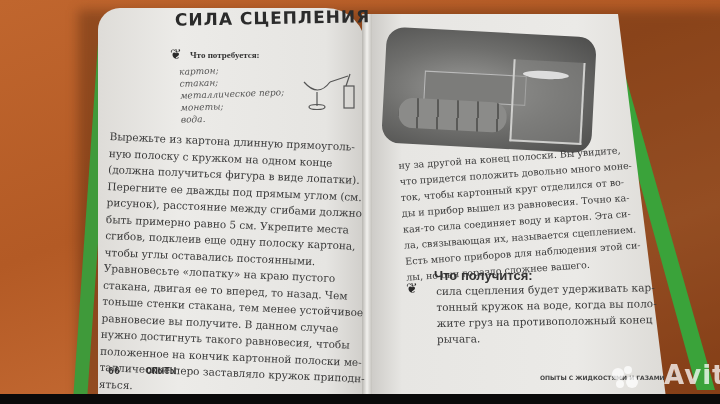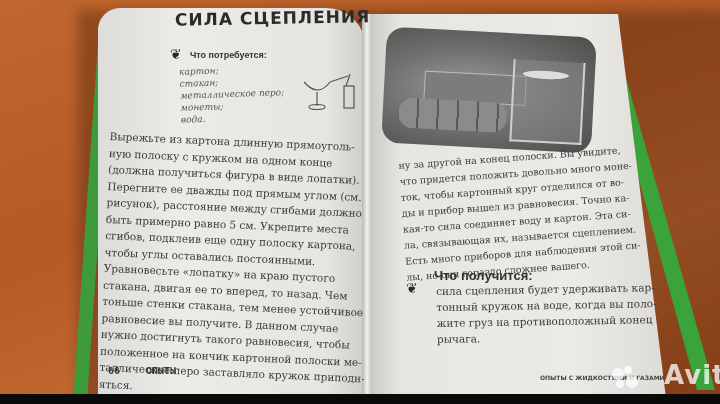--- a/index.html
+++ b/index.html
@@ -9,21 +9,21 @@
   .bottom-bar { position:absolute; left:0; right:0; bottom:0; height:10px; background:#0a0a0a; }
   .book-shadow { position:absolute; left:78px; top:10px; width:660px; height:394px; background:rgba(60,25,5,0.35); filter:blur(6px); }
   .green-edge-left { position:absolute; left:86px; top:30px; width:14px; height:370px; background:#3f9a3a; transform:skewX(-4deg); }
   .green-edge-right { position:absolute; left:595px; top:20px; width:120px; height:370px; background:#3aa33a; clip-path:polygon(0 0, 12% 0, 100% 100%, 85% 100%); }
   .page-left { position:absolute; left:98px; top:8px; width:268px; height:390px; background:linear-gradient(90deg,#dedcd8 0%,#ecebe8 30%,#e6e5e2 85%,#cfcdc9 100%);
                border-radius:22px 40px 0 0; }
   .page-right { position:absolute; left:366px; top:14px; width:300px; height:384px; background:linear-gradient(90deg,#c9c7c3 0%,#e7e6e3 12%,#ebeae7 70%,#dddbd7 100%);
                 border-radius:0 30px 0 0; clip-path:polygon(0 0, 84% 0, 100% 100%, 0 100%); }
   .spine { position:absolute; left:362px; top:14px; width:10px; height:384px; background:linear-gradient(90deg,#b7b5b0,#f2f1ee,#c3c1bc); }
   .title { position:absolute; left:175px; top:8px; font-family:"DejaVu Sans", sans-serif; font-weight:bold; font-size:17px; letter-spacing:1px; color:#2b2b2b; transform:rotate(-1deg); }
-  .needs-label { position:absolute; left:190px; top:50px; font-family:Liberation Sans, sans-serif; font-weight:bold; font-size:9px; color:#333; }
+  .needs-label { position:absolute; left:190px; top:50px; font-family:Liberation Serif, serif; font-weight:bold; font-size:9px; color:#333; }
   .leaf-icon { position:absolute; font-size:14px; color:#2a2a2a; }
   .needs-list { position:absolute; left:180px; top:64px; font-style:italic; font-size:9px; line-height:12px; color:#555; transform:rotate(-2deg); }
   .needs-list div { white-space:nowrap; }
   .cup-illus { position:absolute; left:300px; top:68px; width:60px; height:45px; }
   .para { position:absolute; font-size:10.5px; line-height:16.5px; color:#3a3a3a; white-space:nowrap; }
   .para div { white-space:nowrap; }
   .left-text { left:110px; top:128px; transform:rotate(2.5deg); transform-origin:left top; }
   .footer-left { position:absolute; left:108px; top:366px; font-family:Liberation Mono, monospace; font-size:10px; font-weight:bold; color:#333; }
   .footer-left span { margin-right:20px; }
   .illus { position:absolute; left:384px; top:32px; width:210px; height:116px; border-radius:18px;

